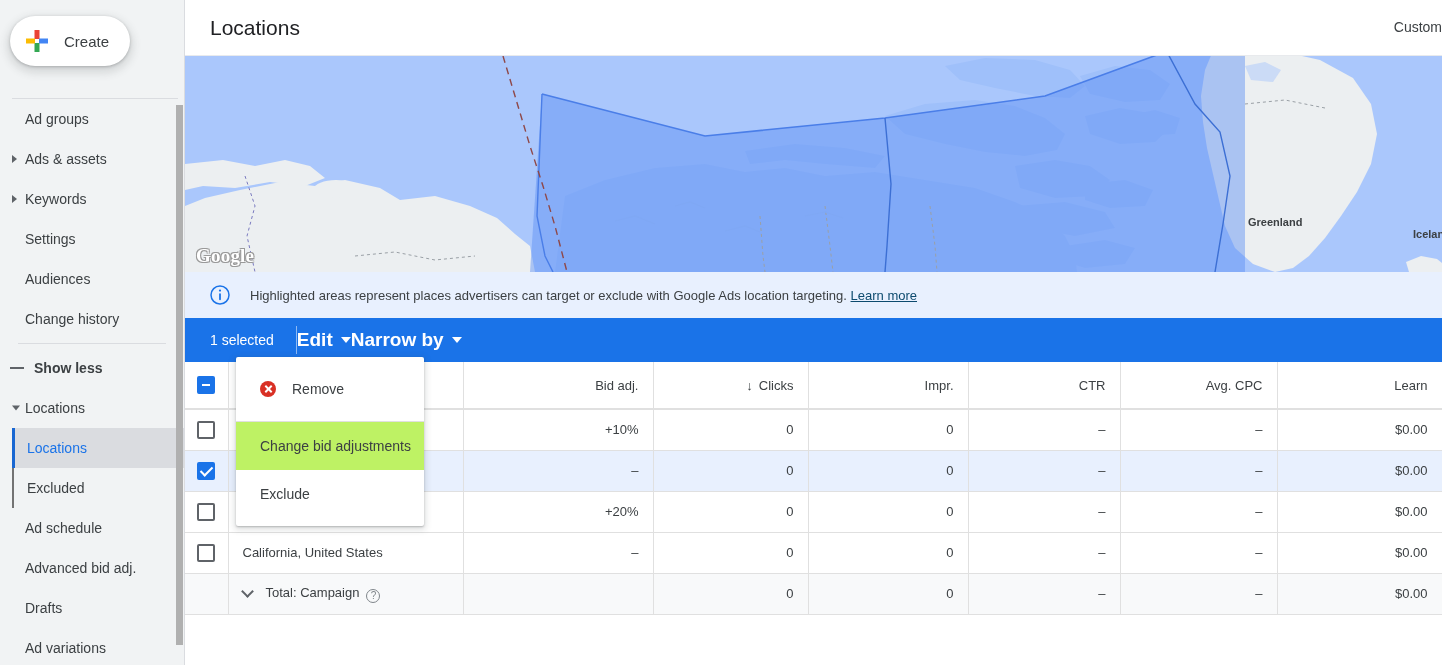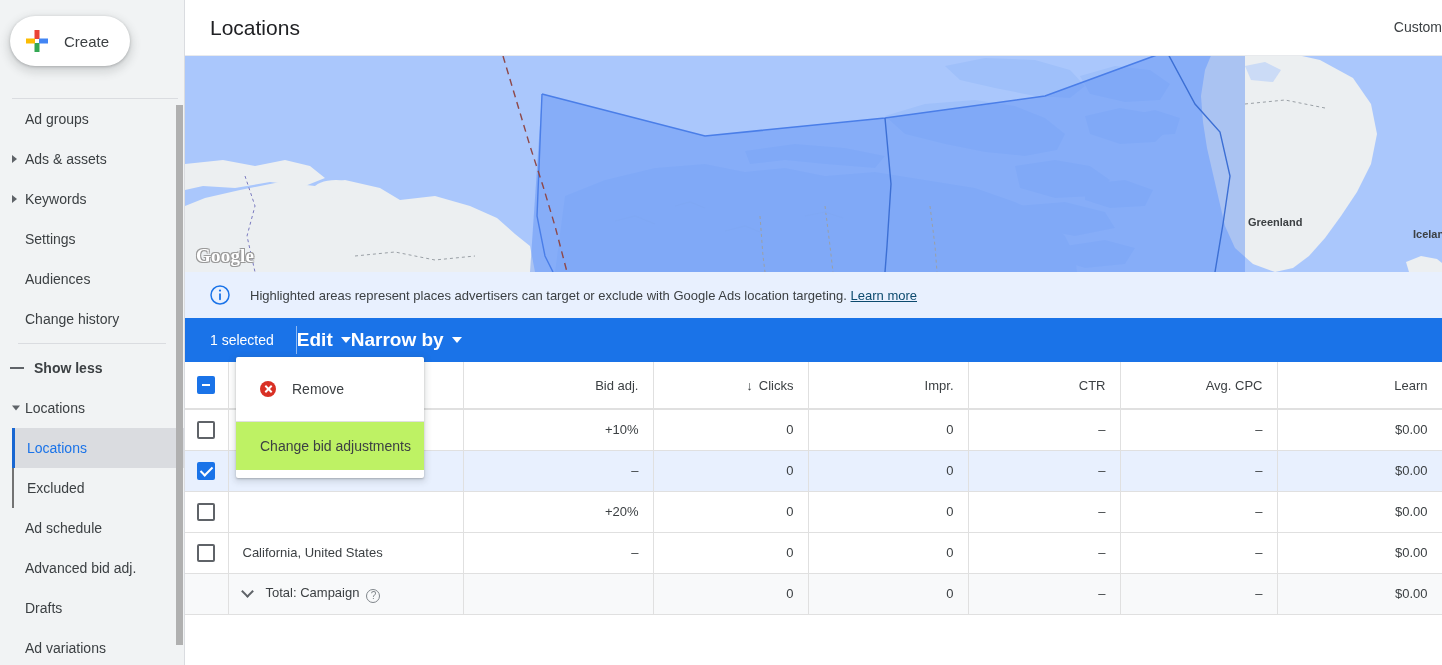--- a/index.html
+++ b/index.html
@@ -579,15 +579,18 @@
 
   <div id="edit-menu">
     <div class="menu-item">
       <span id="remove-ico"></span>
       <span>Remove</span>
     </div>
     <div class="menu-sep"></div>
     <div class="menu-item hover">
       <span>Change bid adjustments</span>
     </div>
+    <div class="menu-item">
+      <span>Exclude</span>
+    </div>
   </div>
 
 </div>
 
 </body></html>

